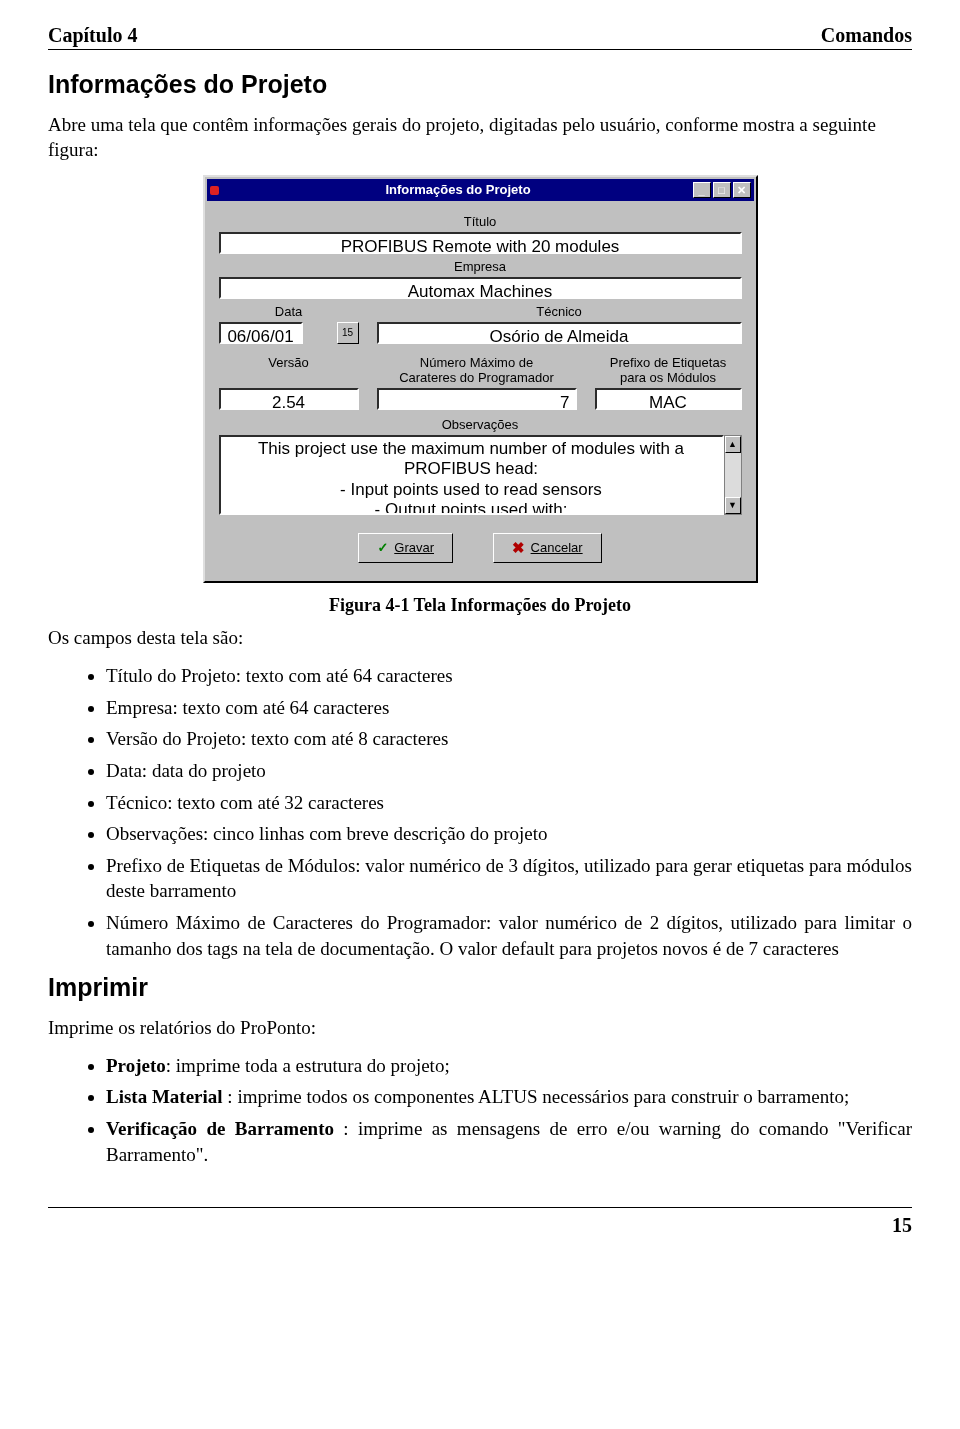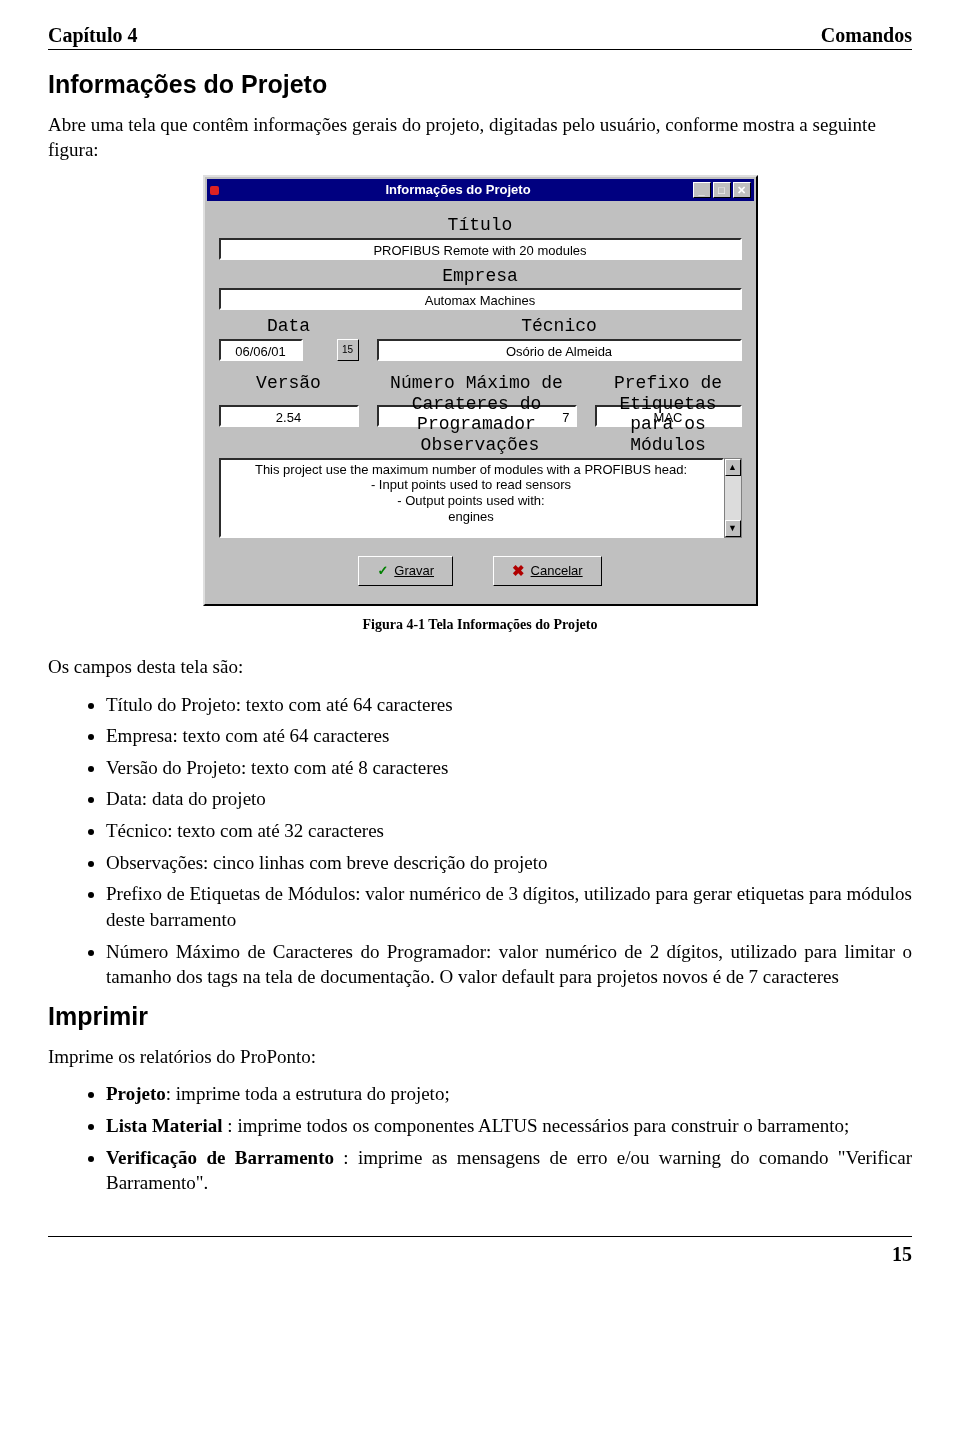--- a/index.html
+++ b/index.html
@@ -32,22 +32,22 @@
   .body-text {
     margin: 6px 0 12px 0;
   }
   .figure-wrap {
     text-align: center;
     margin: 10px auto 10px auto;
   }
   .caption {
     text-align: center;
     font-weight: bold;
-    font-size: 14px;
-    margin: 8px 0 19px 0;
+    font-size: 18px;
+    margin: 8px 0 8px 0;
   }
   ul.bullets {
     list-style: disc;
     padding-left: 58px;
     margin: 6px 0 10px 0;
   }
   ul.bullets li {
     margin: 6px 0;
     text-align: justify;
   }
@@ -98,34 +98,33 @@
     display: flex; align-items: center; justify-content: center;
     font-size: 11px; line-height: 1;
     font-family: Arial, sans-serif;
     font-weight: bold;
   }
   .win-body {
     background: #c0c0c0;
     padding: 8px 12px 12px 12px;
   }
   .lbl {
-    font-size: 18px;
+    font-size: 13px;
     margin: 6px 0 2px 0;
     line-height: 1.15;
-    font-family: Liberation Mono, monospace;
   }
   .field {
     background: #fff;
     border: 2px inset #888;
     border-top-color: #808080; border-left-color: #808080;
     border-right-color: #fff; border-bottom-color: #fff;
     padding: 2px 5px;
     height: 22px;
     font-family: "MS Sans Serif", Tahoma, Arial, sans-serif;
-    font-size: 13px;
+    font-size: 17px;
     overflow: hidden;
     white-space: nowrap;
   }
   .textarea {
     height: 80px;
     white-space: pre-line;
     line-height: 1.2;
     position: relative;
   }
   .row { display: flex; gap: 18px; }

